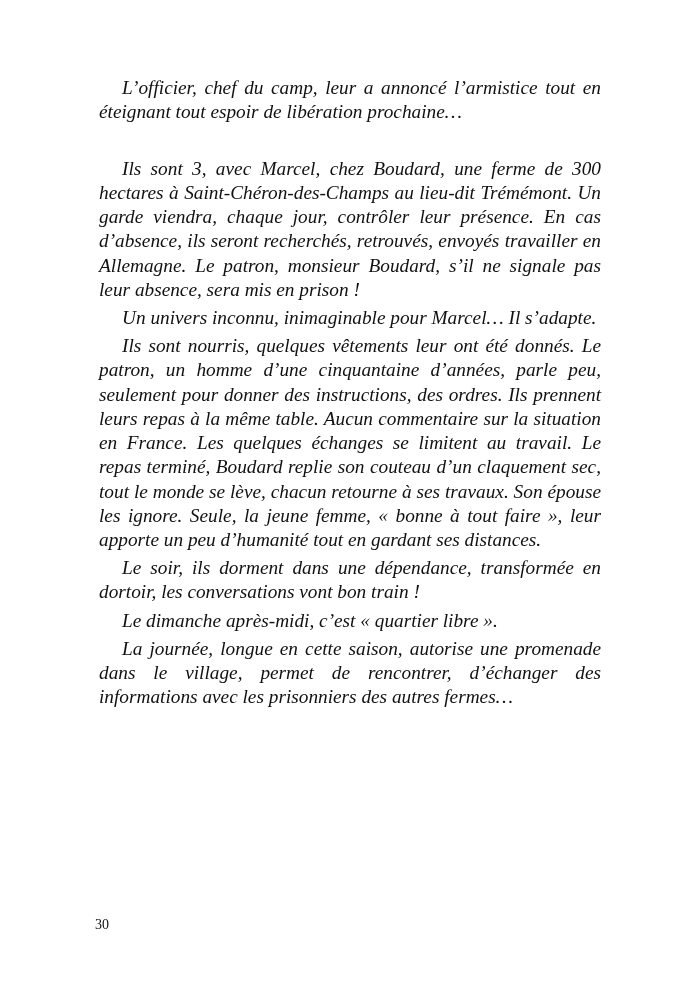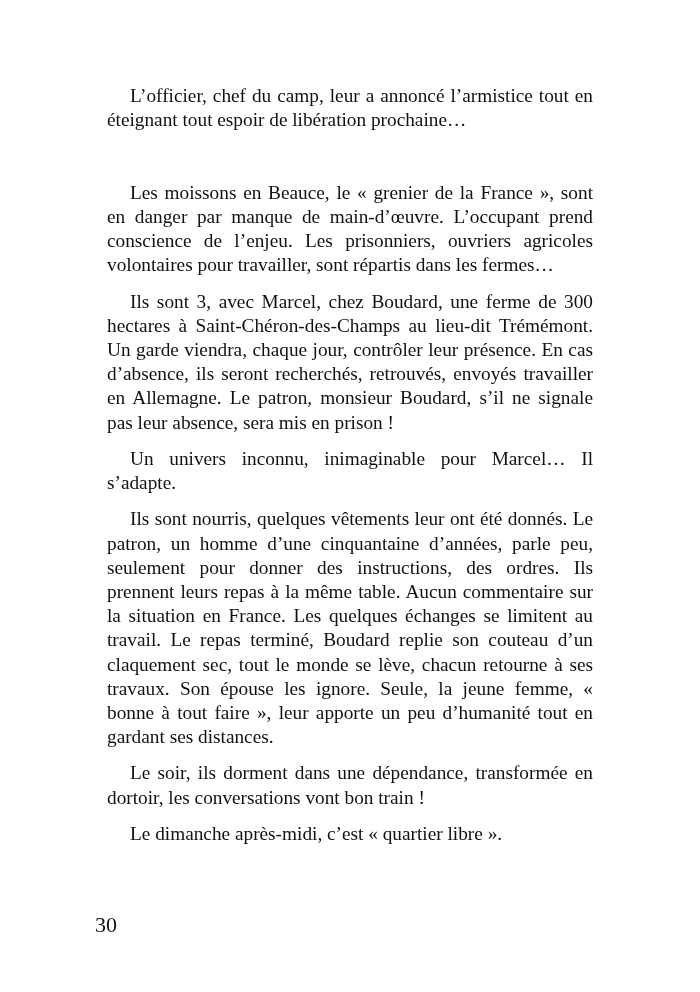--- a/index.html
+++ b/index.html
@@ -17,45 +17,46 @@
       position: absolute;
       left: 95px;
       top: 72px;
       width: 510px;
       font-family: "Liberation Serif", serif;
       font-size: 19.3px;
       line-height: 24.22px;
       color: #111111;
     }
     .para {
-      margin: 12px;
+      margin: 4px;
       text-indent: 23px;
       text-align: justify;
       text-align-last: left;
+      font-style: italic;
     }
     .gap {
       height: 24.22px;
     }
     .page-number {
       position: absolute;
       left: 95px;
       top: 913px;
       font-family: "Liberation Serif", serif;
-      font-size: 22px;
+      font-size: 14px;
       line-height: 24px;
       color: #111111;
     }
   </style>
 </head>
 <body>
 
 <div class="page">
   <p class="para">L’officier, chef du camp, leur a annoncé l’armistice tout en éteignant tout espoir de libération prochaine…</p>
   <div class="gap"></div>
-  <p class="para">Les moissons en Beauce, le « grenier de la France », sont en danger par manque de main-d’œuvre. L’occupant prend conscience de l’enjeu. Les prisonniers, ouvriers agricoles volontaires pour travailler, sont répartis dans les fermes…</p>
   <p class="para">Ils sont 3, avec Marcel, chez Boudard, une ferme de 300 hectares à Saint-Chéron-des-Champs au lieu-dit Trémémont. Un garde viendra, chaque jour, contrôler leur présence. En cas d’absence, ils seront recherchés, retrouvés, envoyés travailler en Allemagne. Le patron, monsieur Boudard, s’il ne signale pas leur absence, sera mis en prison !</p>
   <p class="para">Un univers inconnu, inimaginable pour Marcel… Il s’adapte.</p>
   <p class="para">Ils sont nourris, quelques vêtements leur ont été donnés. Le patron, un homme d’une cinquantaine d’années, parle peu, seulement pour donner des instructions, des ordres. Ils prennent leurs repas à la même table. Aucun commentaire sur la situation en France. Les quelques échanges se limitent au travail. Le repas terminé, Boudard replie son couteau d’un claquement sec, tout le monde se lève, chacun retourne à ses travaux. Son épouse les ignore. Seule, la jeune femme, « bonne à tout faire », leur apporte un peu d’humanité tout en gardant ses distances.</p>
   <p class="para">Le soir, ils dorment dans une dépendance, transformée en dortoir, les conversations vont bon train !</p>
   <p class="para">Le dimanche après-midi, c’est « quartier libre ».</p>
+  <p class="para">La journée, longue en cette saison, autorise une promenade dans le village, permet de rencontrer, d’échanger des informations avec les prisonniers des autres fermes…</p>
 </div>
 
 <div class="page-number">30</div>
 
 </body></html>

